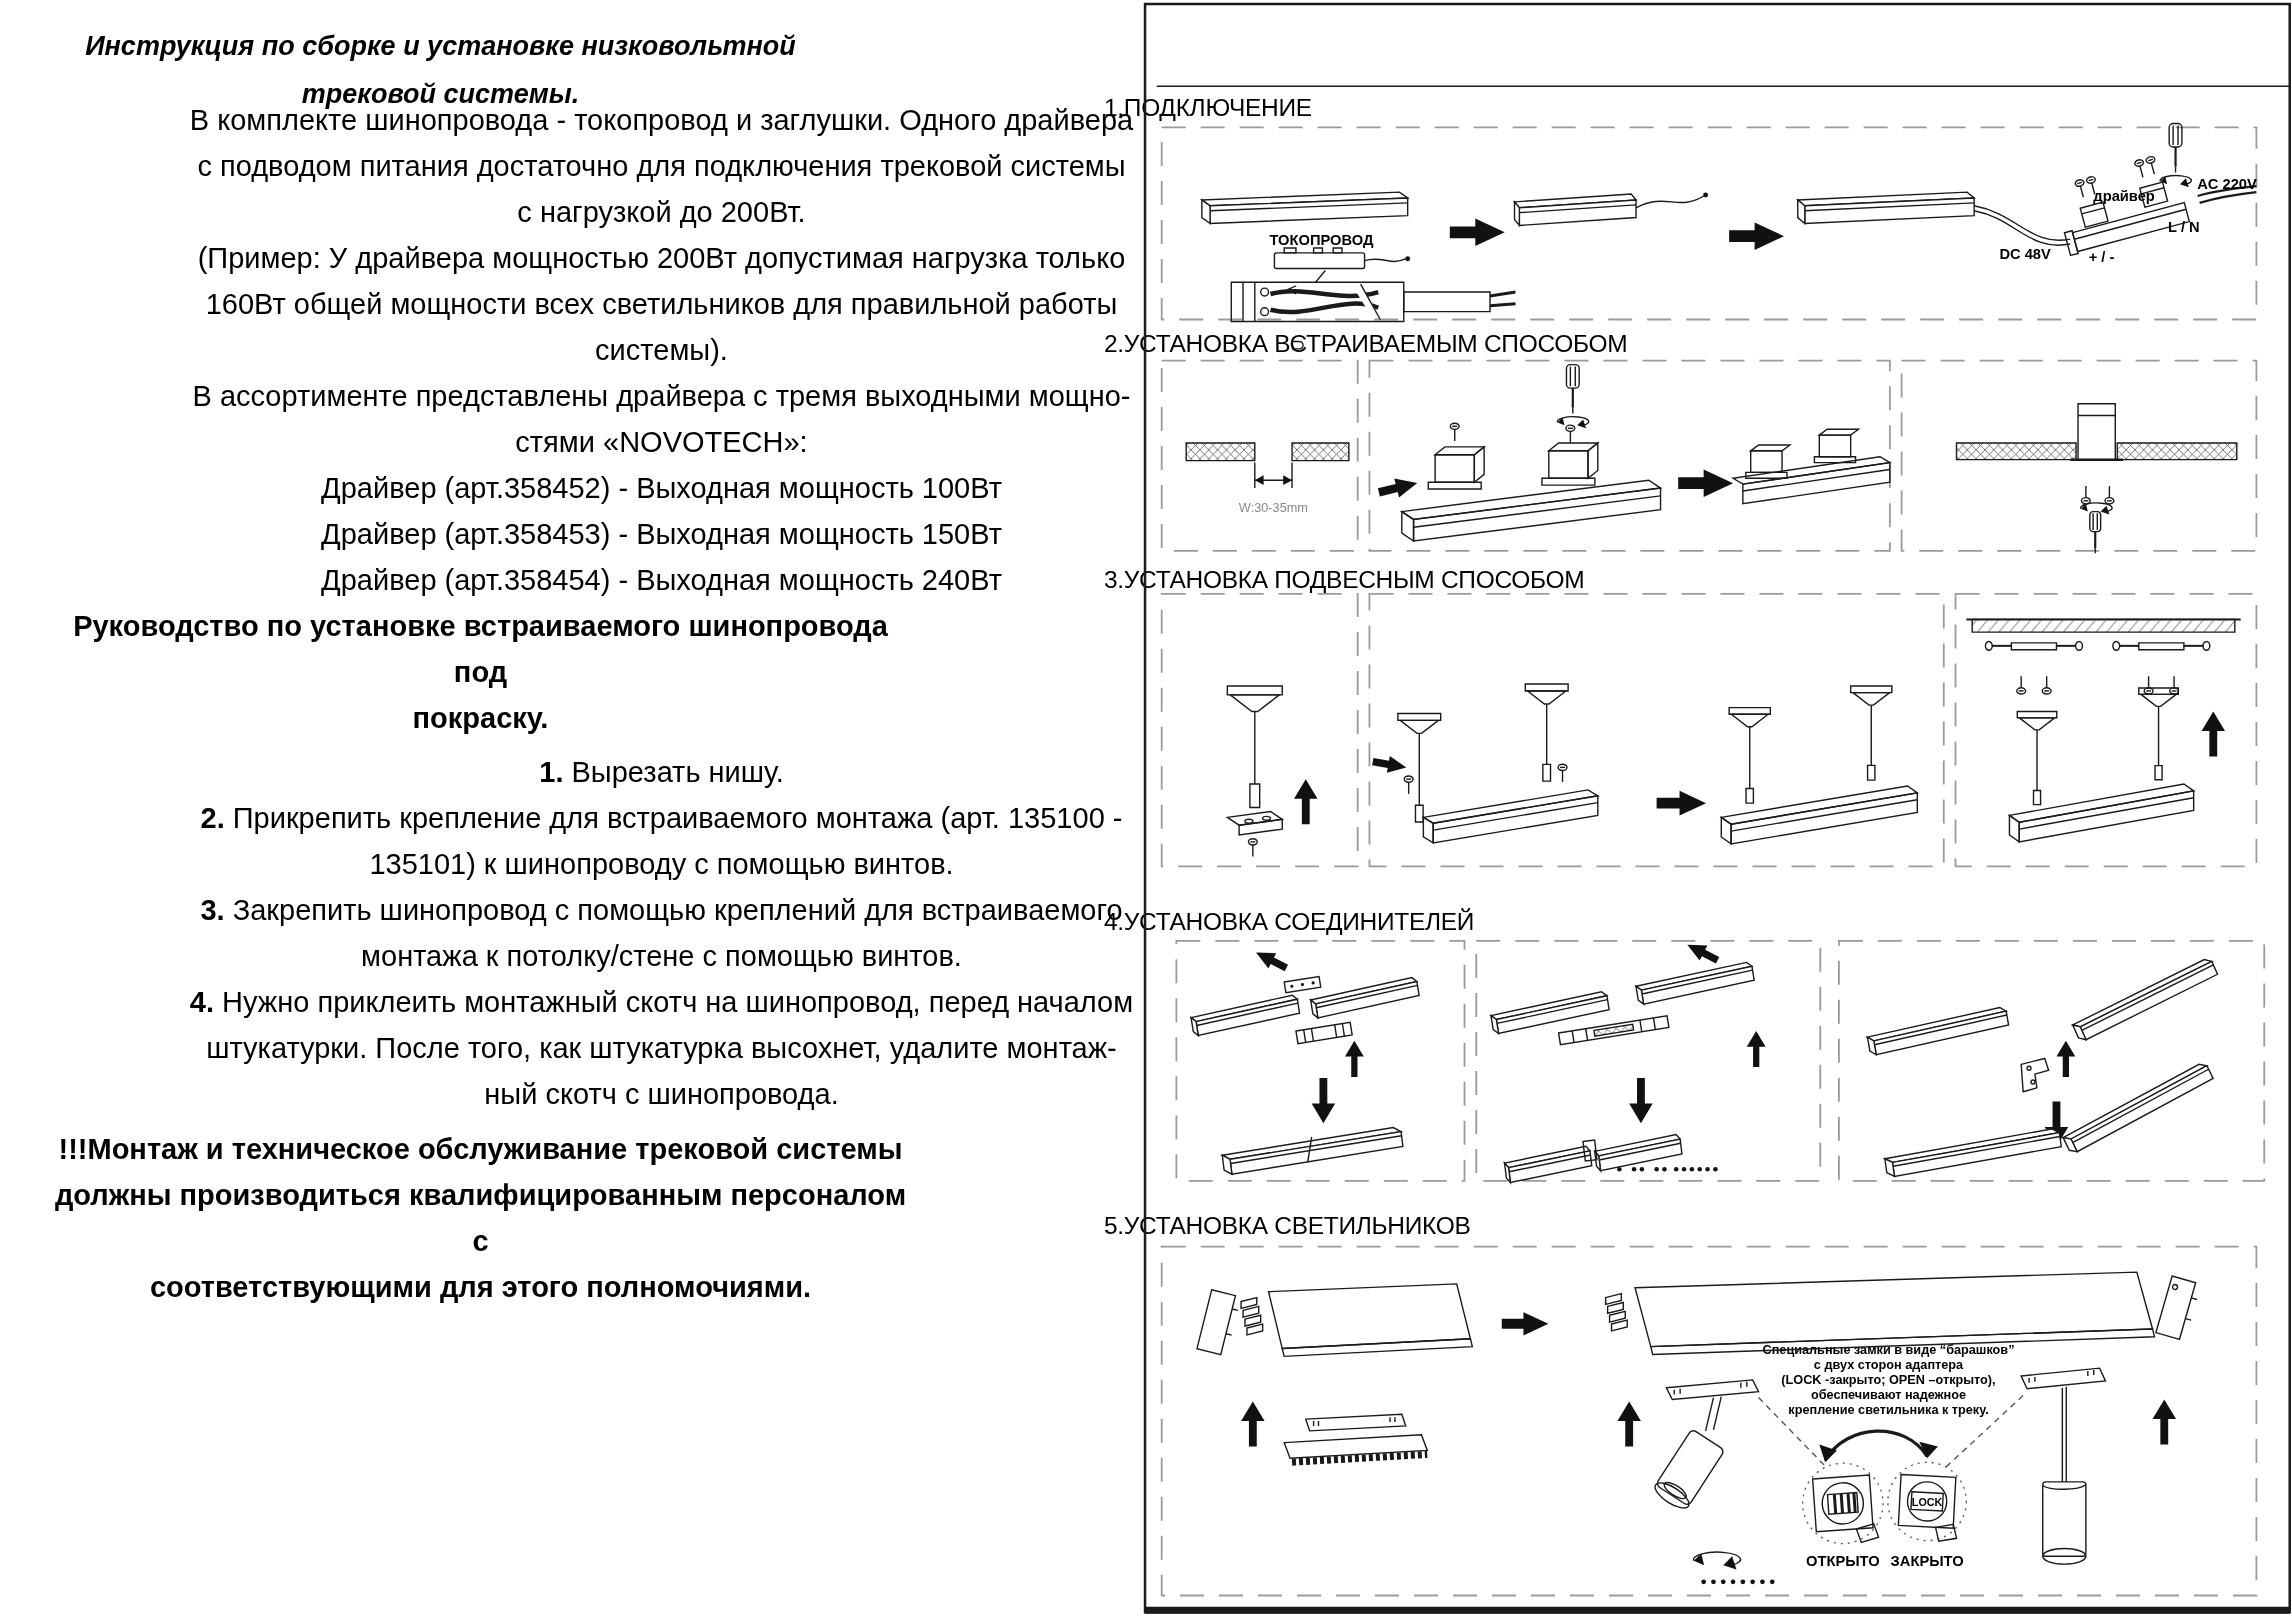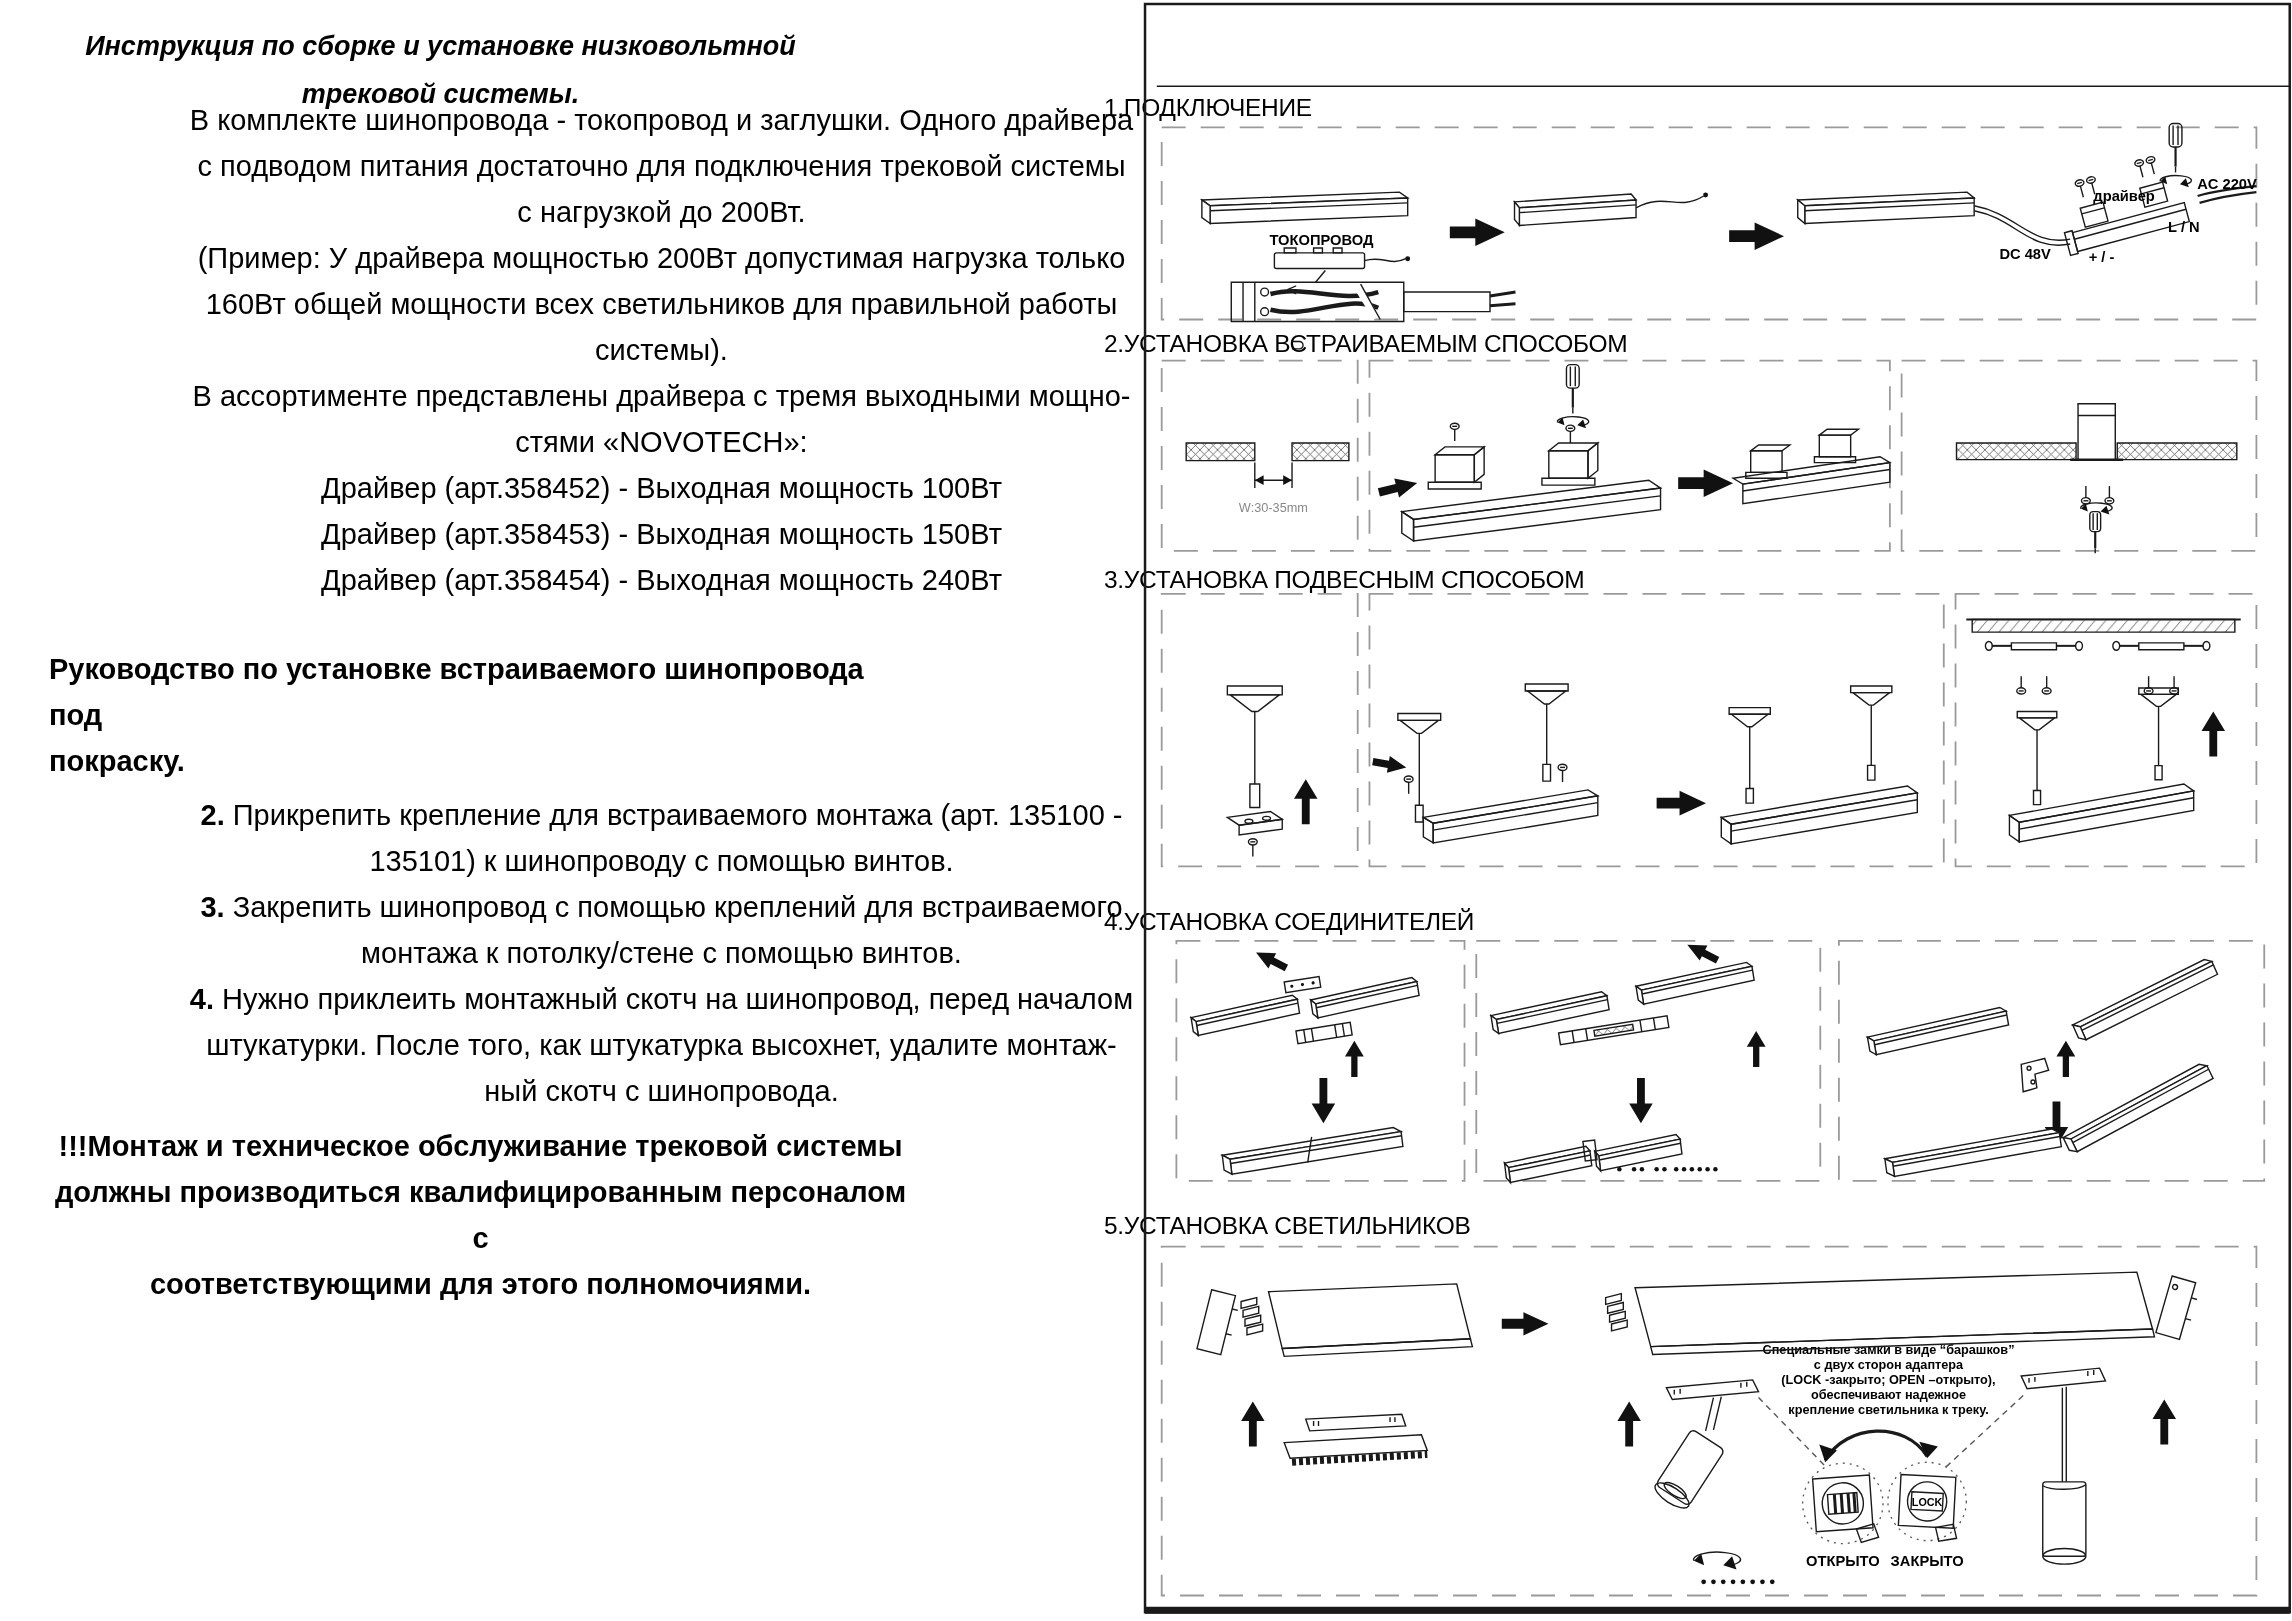--- a/index.html
+++ b/index.html
@@ -2,21 +2,21 @@
 <html><head>
 <meta charset="utf-8">
 <style>
   html,body{margin:0;padding:0;background:#fff;}
   body{width:2293px;height:1621px;position:relative;font-family:"Liberation Sans",sans-serif;color:#000;overflow:hidden;}
   .page{position:absolute;inset:0;}
   .doc-title{position:absolute;left:29px;top:21.6px;width:823px;text-align:center;font-size:27px;font-weight:bold;font-style:italic;line-height:48px;white-space:pre-line;}
   .left-flow{position:absolute;left:49px;top:97px;width:1225px;font-size:29px;line-height:46px;}
   .para{margin:0;white-space:pre-line;text-align:center;}
   .bi{font-weight:bold;font-style:italic;}
-  .guide-heading{margin-top:43px;width:863px;text-align:left;font-weight:bold;white-space:pre-line;}
+  .guide-heading{width:863px;text-align:center;font-weight:bold;white-space:pre-line;}
   .steps{margin-top:7.8px;}
   .warning{margin-top:9px;width:863px;text-align:center;font-weight:bold;white-space:pre-line;}
   .sec-title{position:absolute;left:1104px;font-size:24.5px;letter-spacing:-0.3px;white-space:nowrap;}
   .lock-note{position:absolute;left:1753px;top:1343px;width:271px;font-size:12.7px;font-weight:bold;line-height:15px;text-align:center;white-space:pre-line;}
   svg.art-layer{position:absolute;left:0;top:0;pointer-events:none;}
   svg.art-layer *{vector-effect:non-scaling-stroke;}
   .lbl{font-family:"Liberation Sans",sans-serif;font-size:15px;font-weight:bold;fill:#000;stroke:none;}
   .dim{font-size:13px;font-weight:normal;fill:#888;}
   .glyph{font-family:"Liberation Sans",sans-serif;font-size:19px;fill:#111;stroke:none;}
   .locktxt{font-family:"Liberation Sans",sans-serif;font-size:11px;font-weight:bold;fill:#000;stroke:none;}
@@ -37,20 +37,21 @@
 160Вт общей мощности всех светильников для правильной работы
 системы).</p>
     <p class="para">В ассортименте представлены драйвера с тремя выходными мощно-
 стями «NOVOTECH»:</p>
     <p class="para">Драйвер (арт.358452) - Выходная мощность 100Вт</p>
     <p class="para">Драйвер (арт.358453) - Выходная мощность 150Вт</p>
     <p class="para">Драйвер (арт.358454) - Выходная мощность 240Вт</p>
     <div class="guide-heading">Руководство по установке встраиваемого шинопровода под
 покраску.</div>
     <div class="steps">
+      <p class="para"><b>1.</b><span> Вырезать нишу.</span></p>
       <p class="para"><b>2.</b><span> Прикрепить крепление для встраиваемого монтажа (арт. 135100 -
 135101) к шинопроводу с помощью винтов.</span></p>
       <p class="para"><b>3.</b><span> Закрепить шинопровод с помощью креплений для встраиваемого
 монтажа к потолку/стене с помощью винтов.</span></p>
       <p class="para"><b>4.</b><span> Нужно приклеить монтажный скотч на шинопровод, перед началом
 штукатурки. После того, как штукатурка высохнет, удалите монтаж-
 ный скотч с шинопровода.</span></p>
     </div>
     <div class="warning">!!!Монтаж и техническое обслуживание трековой системы
 должны производиться квалифицированным персоналом с

